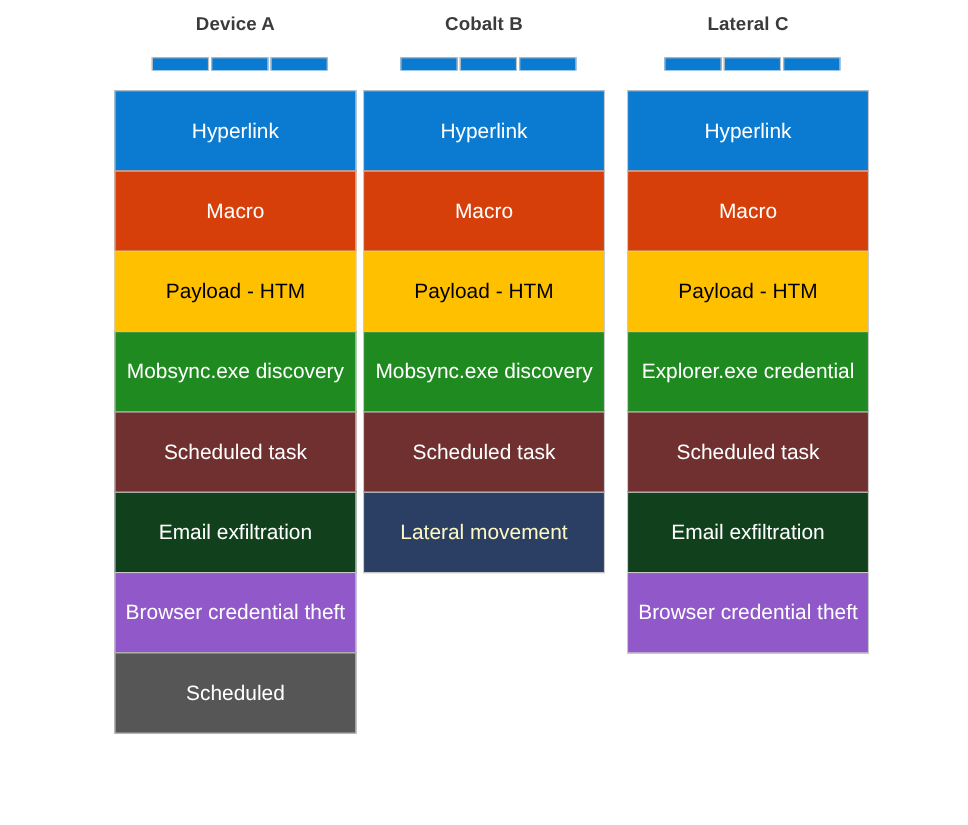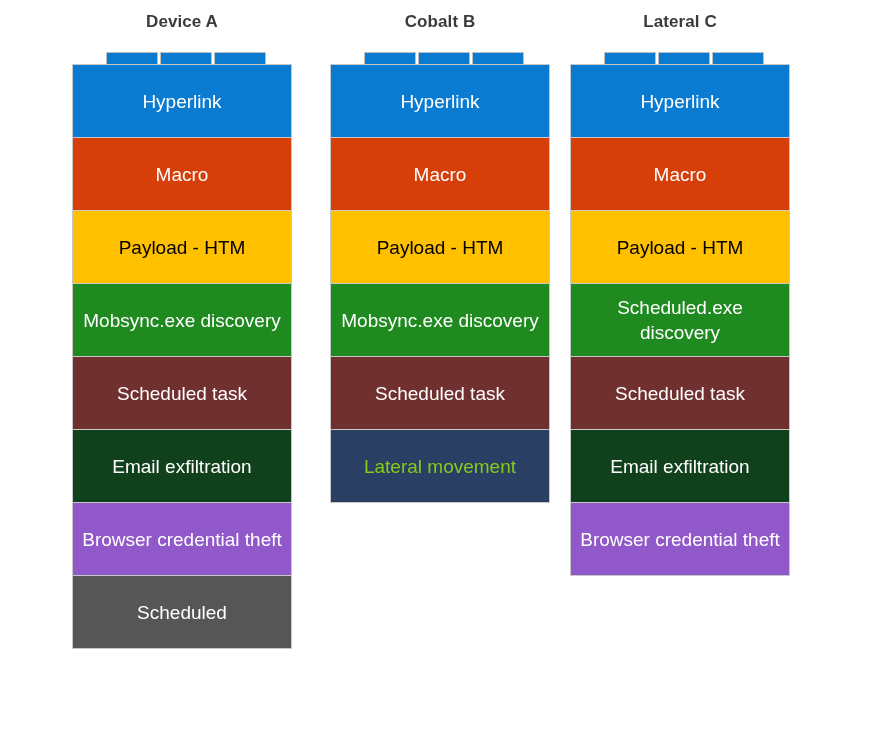--- a/index.html
+++ b/index.html
@@ -20,21 +20,21 @@
     width: 880px;
     height: 750px;
   }
 
   .column {
     position: absolute;
     top: 0;
     width: 220px;
   }
 
-  .col-a { left: 72px; }
+  .col-a { left: 104px; }
   .col-b { left: 330px; }
   .col-c { left: 570px; }
 
   .device-title {
     text-align: center;
     font-size: 17px;
     font-weight: bold;
     color: #3b3b3b;
     letter-spacing: 0.1px;
     height: 24px;
@@ -75,21 +75,21 @@
     align-items: center;
     justify-content: center;
     text-align: center;
     font-size: 19px;
     line-height: 25px;
     padding: 0 6px;
     margin-top: -1px;
   }
 
   .block:first-child {
-    margin-top: 0;
+    margin-top: 18px;
   }
 
   .block-label {
     display: block;
     width: 100%;
   }
 </style>
 </head>
 <body>
 
@@ -146,21 +146,21 @@
         </div>
         <div class="block" style="background: rgb(255, 192, 0); color: rgb(0, 0, 0);">
           <span class="block-label">Payload - HTM</span>
         </div>
         <div class="block" style="background: rgb(31, 138, 31); color: rgb(255, 255, 255);">
           <span class="block-label">Mobsync.exe discovery</span>
         </div>
         <div class="block" style="background: rgb(112, 48, 47); color: rgb(255, 255, 255);">
           <span class="block-label">Scheduled task</span>
         </div>
-        <div class="block" style="background: rgb(42, 63, 99); color: #84cc16;">
+        <div class="block" style="background: rgb(42, 63, 99); color: #fef9c3;">
           <span class="block-label">Lateral movement</span>
         </div>
       </div>
   </div>
 
   <div class="column col-c">
     <div class="device-title">Lateral C</div>
     <div class="studs">
       <div class="stud stud-1" style="background: rgb(10, 123, 208);"></div>
       <div class="stud stud-2" style="background: rgb(10, 123, 208);"></div>
@@ -170,21 +170,21 @@
         <div class="block" style="background: rgb(10, 123, 208); color: rgb(255, 255, 255);">
           <span class="block-label">Hyperlink</span>
         </div>
         <div class="block" style="background: rgb(214, 63, 10); color: rgb(255, 255, 255);">
           <span class="block-label">Macro</span>
         </div>
         <div class="block" style="background: rgb(255, 192, 0); color: rgb(0, 0, 0);">
           <span class="block-label">Payload - HTM</span>
         </div>
         <div class="block" style="background: rgb(31, 138, 31); color: rgb(255, 255, 255);">
-          <span class="block-label">Scheduled.exe discovery</span>
+          <span class="block-label">Explorer.exe credential</span>
         </div>
         <div class="block" style="background: rgb(112, 48, 47); color: rgb(255, 255, 255);">
           <span class="block-label">Scheduled task</span>
         </div>
         <div class="block" style="background: rgb(17, 65, 28); color: rgb(255, 255, 255);">
           <span class="block-label">Email exfiltration</span>
         </div>
         <div class="block" style="background: rgb(144, 88, 200); color: rgb(255, 255, 255);">
           <span class="block-label">Browser credential theft</span>
         </div>

